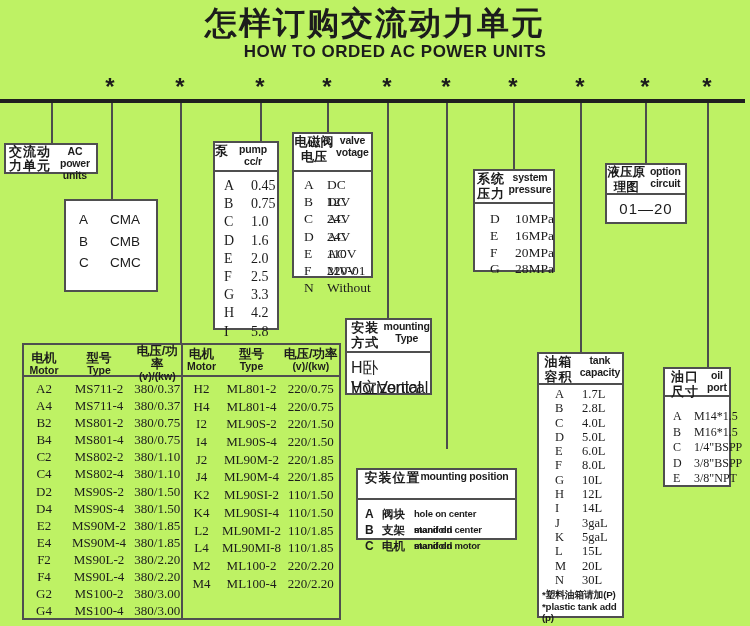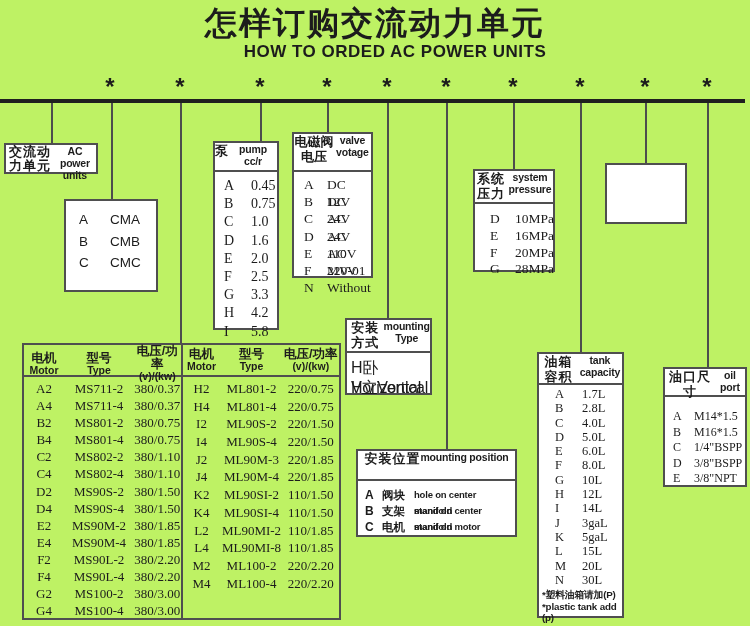--- a/index.html
+++ b/index.html
@@ -218,21 +218,21 @@
     <div class="box-hd" style="height:33px">
       <div class="hd-zh">安装方式</div>
       <div class="hd-en">mounting Type</div>
     </div>
     <div class="rows">
         <div class="trow">H卧Horizontal</div>
         <div class="trow">V立Vertical</div>
       </div>
   </div>
 
-  <div class="abs box mpos" style="left:356px;top:449px;width:161px;height:88px">
+  <div class="abs box mpos" style="left:356px;top:468px;width:161px;height:72px">
     <div class="box-hd" style="height:30px">
       <div class="hd-zh">安装位置</div>
       <div class="hd-en">mounting position</div>
     </div>
     <div class="rows">
         <div class="crow">
         <span class="c">A</span>
           <span class="zh">阀块</span>
           <span class="en">hole on center manifold</span>
       </div>
@@ -268,20 +268,25 @@
           <span class="v">20MPa</span>
         </div>
         <div class="crow">
           <span class="c">G</span>
           <span class="v">28MPa</span>
         </div>
       </div>
   </div>
 
   <div class="abs box circuit" style="left:605px;top:163px;width:82px;height:61px">
+    <div class="box-hd" style="height:30px">
+      <div class="hd-zh" style="font-size:12.5px;letter-spacing:0">液压原理图</div>
+      <div class="hd-en">option circuit</div>
+    </div>
+    <div class="val">01—20</div>
   </div>
 
   <div class="abs box tank" style="left:537px;top:352px;width:87px;height:266px">
     <div class="box-hd" style="height:31px">
       <div class="hd-zh">油箱容积</div>
       <div class="hd-en">tank capacity</div>
     </div>
     <div class="rows serif">
         <div class="crow">
           <span class="c">A</span>
@@ -338,21 +343,21 @@
         <div class="crow">
           <span class="c">N</span>
           <span class="v">30L</span>
         </div>
       </div>
     <div class="note">*塑料油箱请加(P)</div>
     <div class="note" style="padding-top:0">*plastic tank add</div>
     <div class="note" style="padding-top:0">(p)</div>
   </div>
 
-  <div class="abs box oil" style="left:663px;top:367px;width:84px;height:120px">
+  <div class="abs box oil" style="left:663px;top:367px;width:68px;height:120px">
     <div class="box-hd" style="height:28px">
       <div class="hd-zh">油口尺寸</div>
       <div class="hd-en">oil port</div>
     </div>
     <div class="rows serif">
         <div class="crow">
           <span class="c">A</span>
           <span class="v">M14*1.5</span>
         </div>
         <div class="crow">
@@ -494,21 +499,21 @@
             <span>ML90S-2</span>
             <span>220/1.50</span>
         </div>
           <div class="mrow">
           <span>I4</span>
             <span>ML90S-4</span>
             <span>220/1.50</span>
         </div>
           <div class="mrow">
           <span>J2</span>
-            <span>ML90M-3</span>
+            <span>ML90M-2</span>
             <span>220/1.85</span>
         </div>
           <div class="mrow">
           <span>J4</span>
             <span>ML90M-4</span>
             <span>220/1.85</span>
         </div>
           <div class="mrow">
           <span>K2</span>
             <span>ML90SI-2</span>

